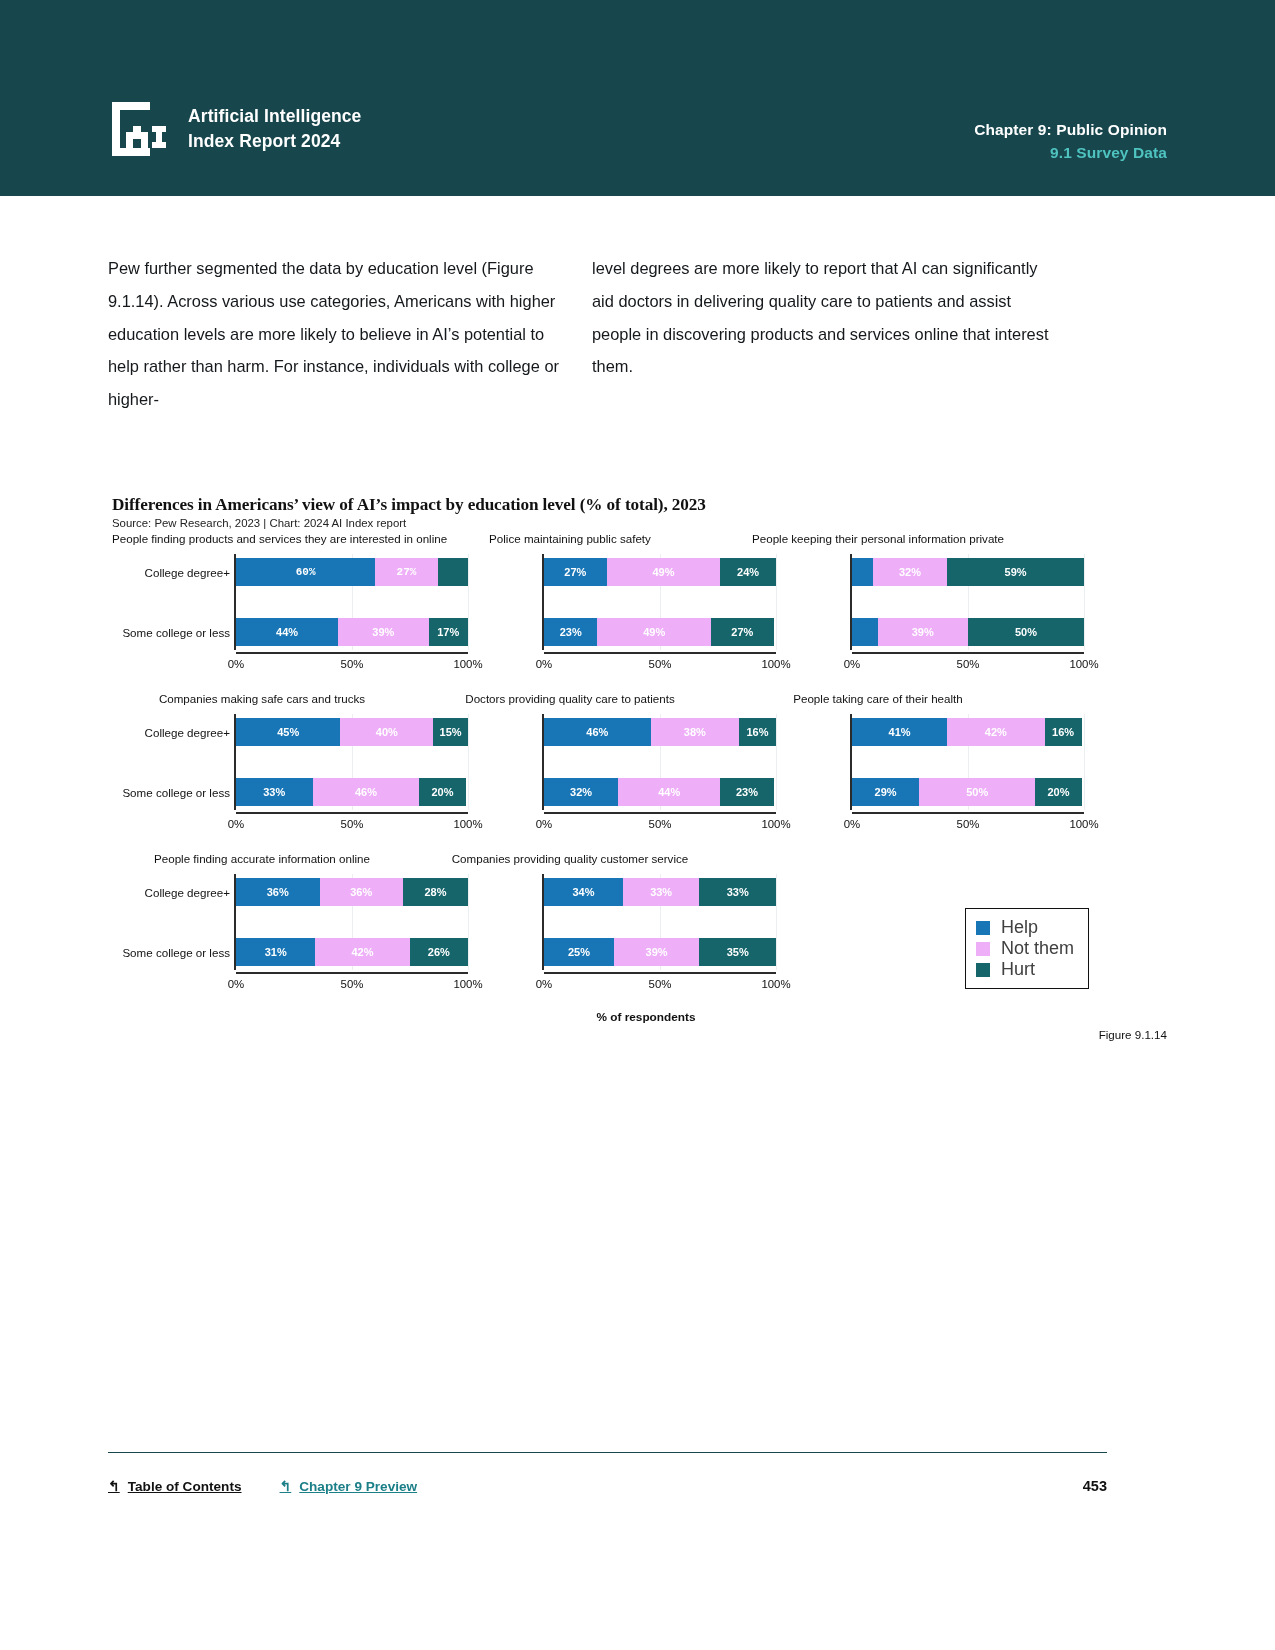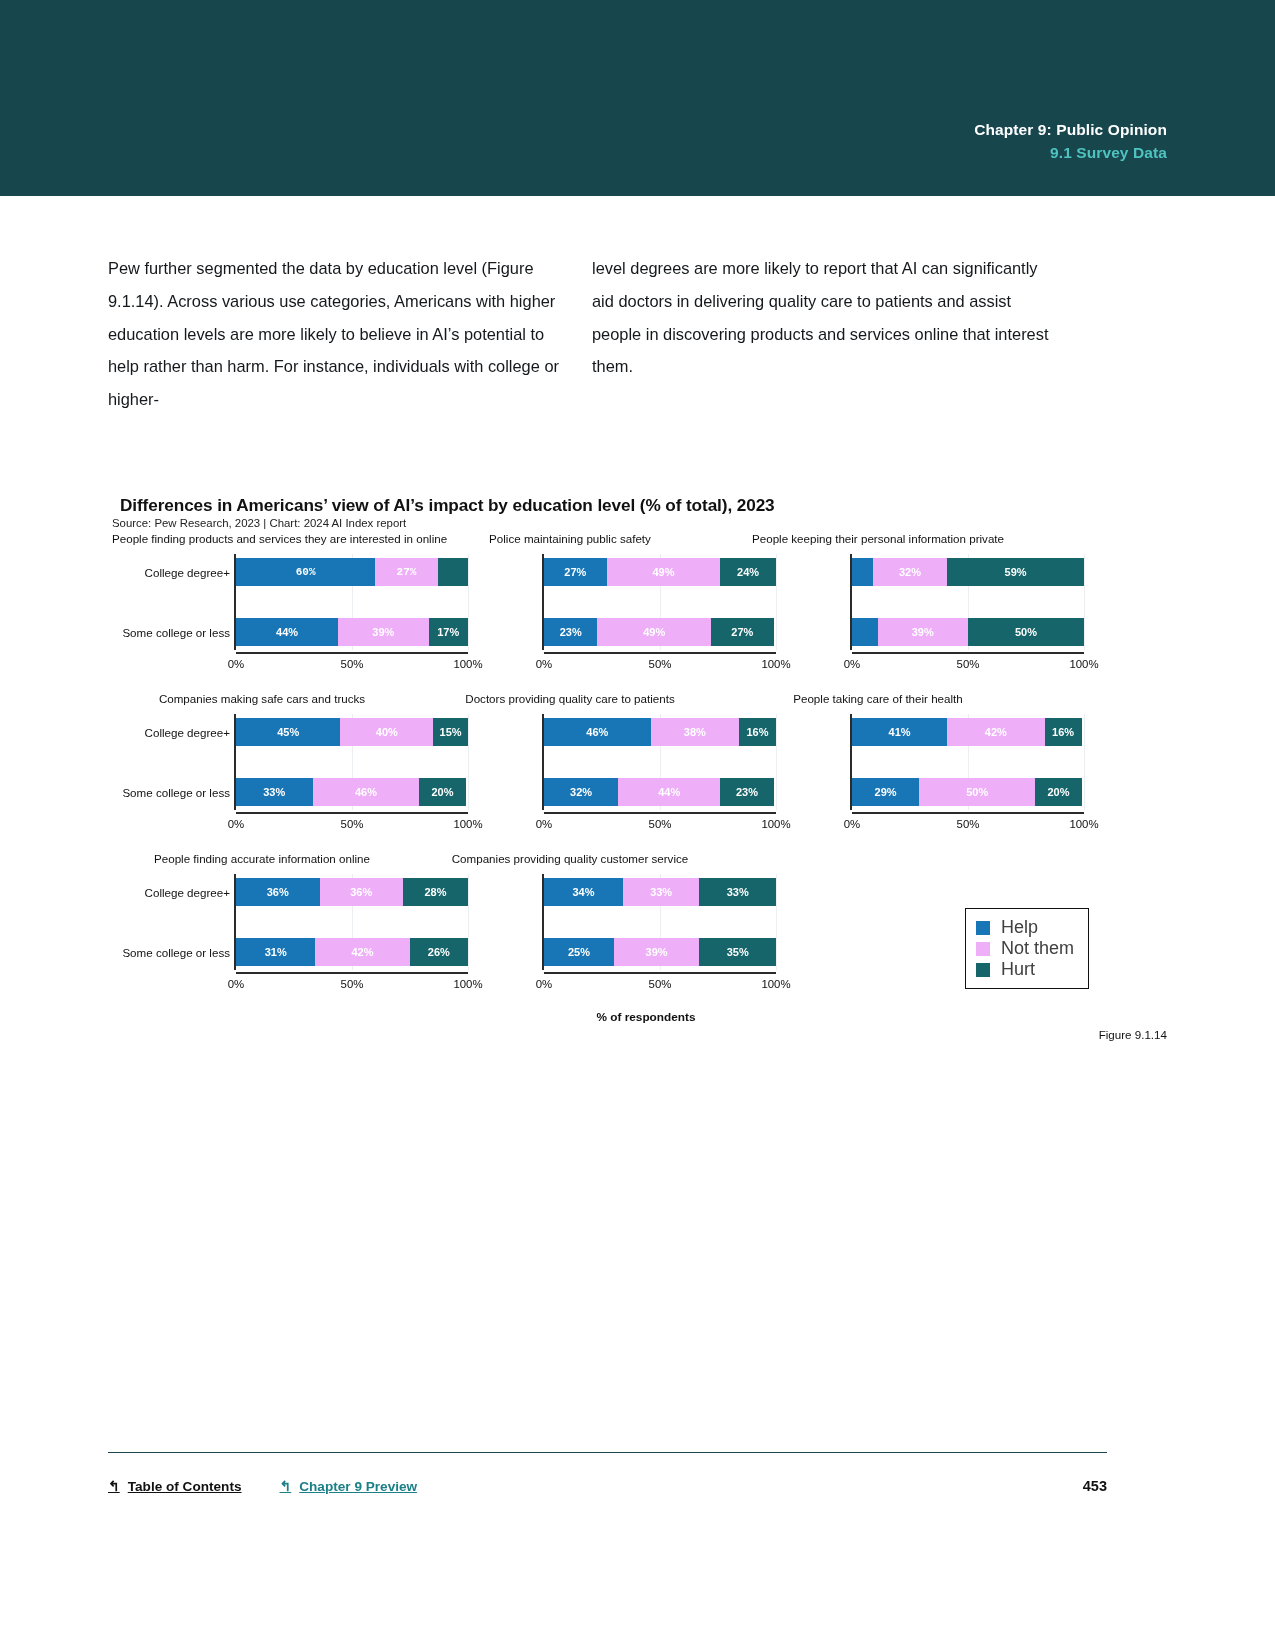--- a/index.html
+++ b/index.html
@@ -77,26 +77,27 @@
 
   
   .figure {
     position: absolute;
     left: 0;
     top: 480px;
     width: 1275px;
   }
   .fig-title {
     position: absolute;
-    left: 120px;
+    left: 112px;
     top: 15px;
     font-size: 17.2px;
     font-weight: bold;
     color: #111;
     letter-spacing: -0.1px;
+    font-family: Liberation Serif, serif;
   }
   .fig-source {
     position: absolute;
     left: 112px;
     top: 37px;
     font-size: 11.4px;
     color: #222;
   }
 
   .grid {
@@ -250,20 +251,33 @@
     margin-left: auto;
     font-size: 14.5px;
     font-weight: bold;
     color: #111;
   }
 </style>
 </head>
 <body>
 
 <div class="header">
+  <div class="brand">
+    <span class="logo-mark">
+      <svg width="62" height="62" viewBox="0 0 62 62">
+        <path d="M4 4 H42 V12 H12 V50 H42 V58 H4 Z" fill="#ffffff"></path>
+        <path d="M18 50 V34 h7 v-6 h8 v6 h7 v16 h-7 v-9 h-8 v9 Z" fill="#ffffff"></path>
+        <path d="M44 28 h14 v6 h-4 v10 h4 v6 h-14 v-6 h4 V34 h-4 Z" fill="#ffffff"></path>
+      </svg>
+    </span>
+    <div>
+      <div class="brand-text">Artificial Intelligence</div>
+      <div class="brand-text">Index Report 2024</div>
+    </div>
+  </div>
   <div class="chapter-block">
     <div class="chapter-title">Chapter 9: Public Opinion</div>
     <div class="chapter-sub">9.1 Survey Data</div>
   </div>
 </div>
 
 <div class="body-cols">
   <div class="col">Pew further segmented the data by education level (Figure 9.1.14). Across various use categories, Americans with higher education levels are more likely to believe in AI’s potential to help rather than harm. For instance, individuals with college or higher-</div>
   <div class="col">level degrees are more likely to report that AI can significantly aid doctors in delivering quality care to patients and assist people in discovering products and services online that interest them.</div>
 </div>

